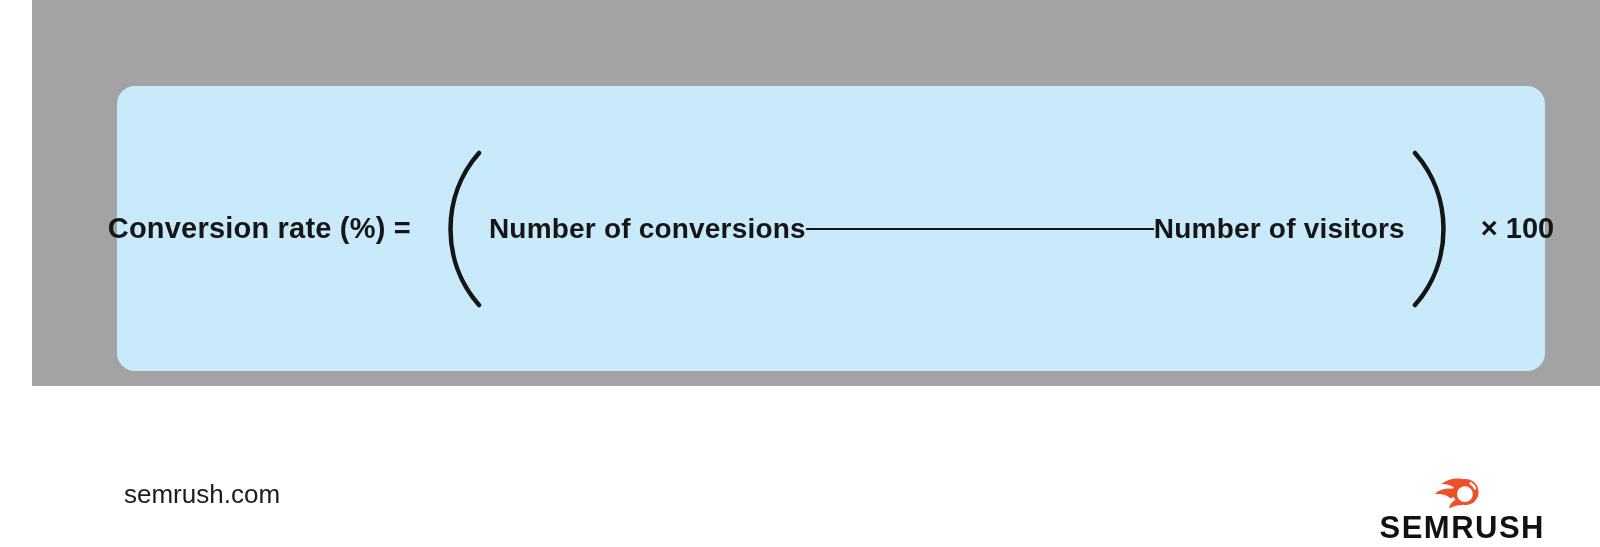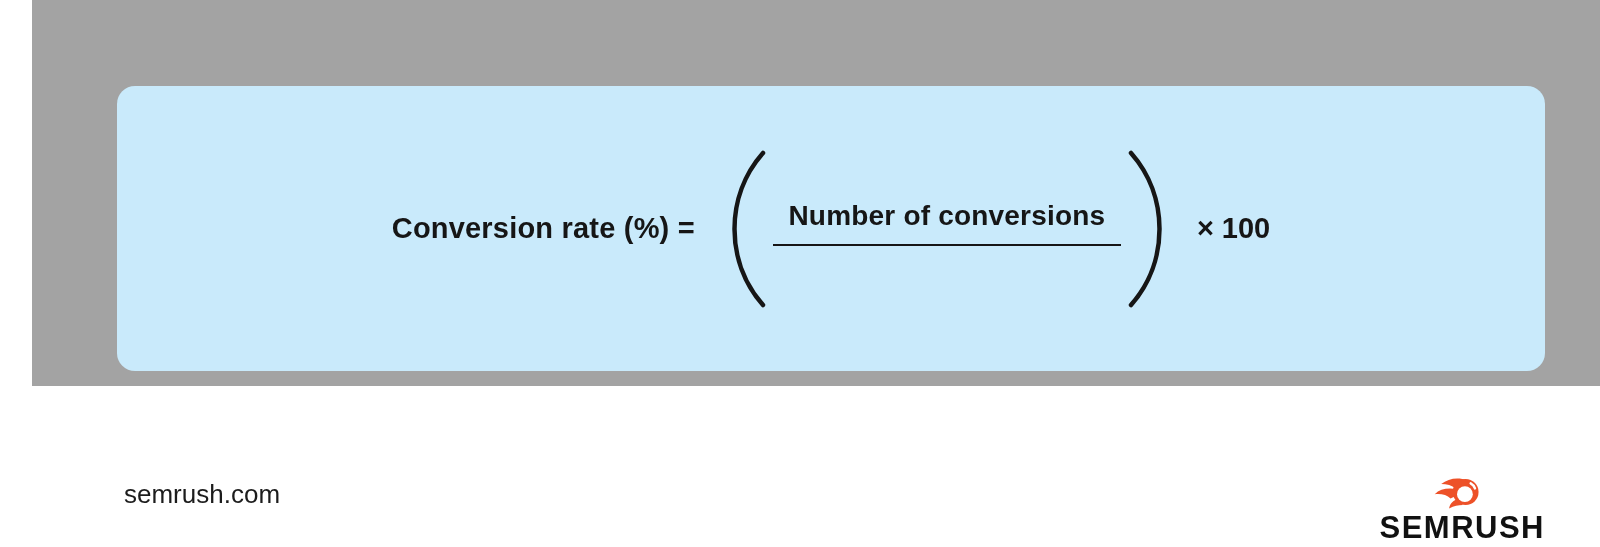--- a/index.html
+++ b/index.html
@@ -41,21 +41,21 @@
   }
   .paren-svg { display: block; }
   .paren-svg path {
     stroke: var(--text);
     stroke-width: 4.5;
     fill: none;
     stroke-linecap: round;
   }
   .fraction {
     display: flex;
-    flex-direction: column;
+    flex-direction: row;
     align-items: center;
     margin: 0 4px;
   }
   .frac-num, .frac-den {
     font-size: 28px;
     font-weight: bold;
     letter-spacing: 0.2px;
     white-space: nowrap;
   }
   .frac-line {
@@ -106,20 +106,21 @@
 
       <span class="formula-lhs">Conversion rate (%) =</span>
 
       <svg class="paren-svg" width="50" height="162" viewBox="0 0 50 162">
         <path d="M44,5 C6,48 6,114 44,157"></path>
       </svg>
 
       <div class="fraction">
         <span class="frac-num">Number of conversions</span>
         <div class="frac-line"></div>
+        <span class="frac-den">Number of visitors</span>
       </div>
 
       <svg class="paren-svg" width="50" height="162" viewBox="0 0 50 162">
         <path d="M6,5 C44,48 44,114 6,157"></path>
       </svg>
 
       <span class="formula-multiplier">× 100</span>
     </div>
   </div>
 

